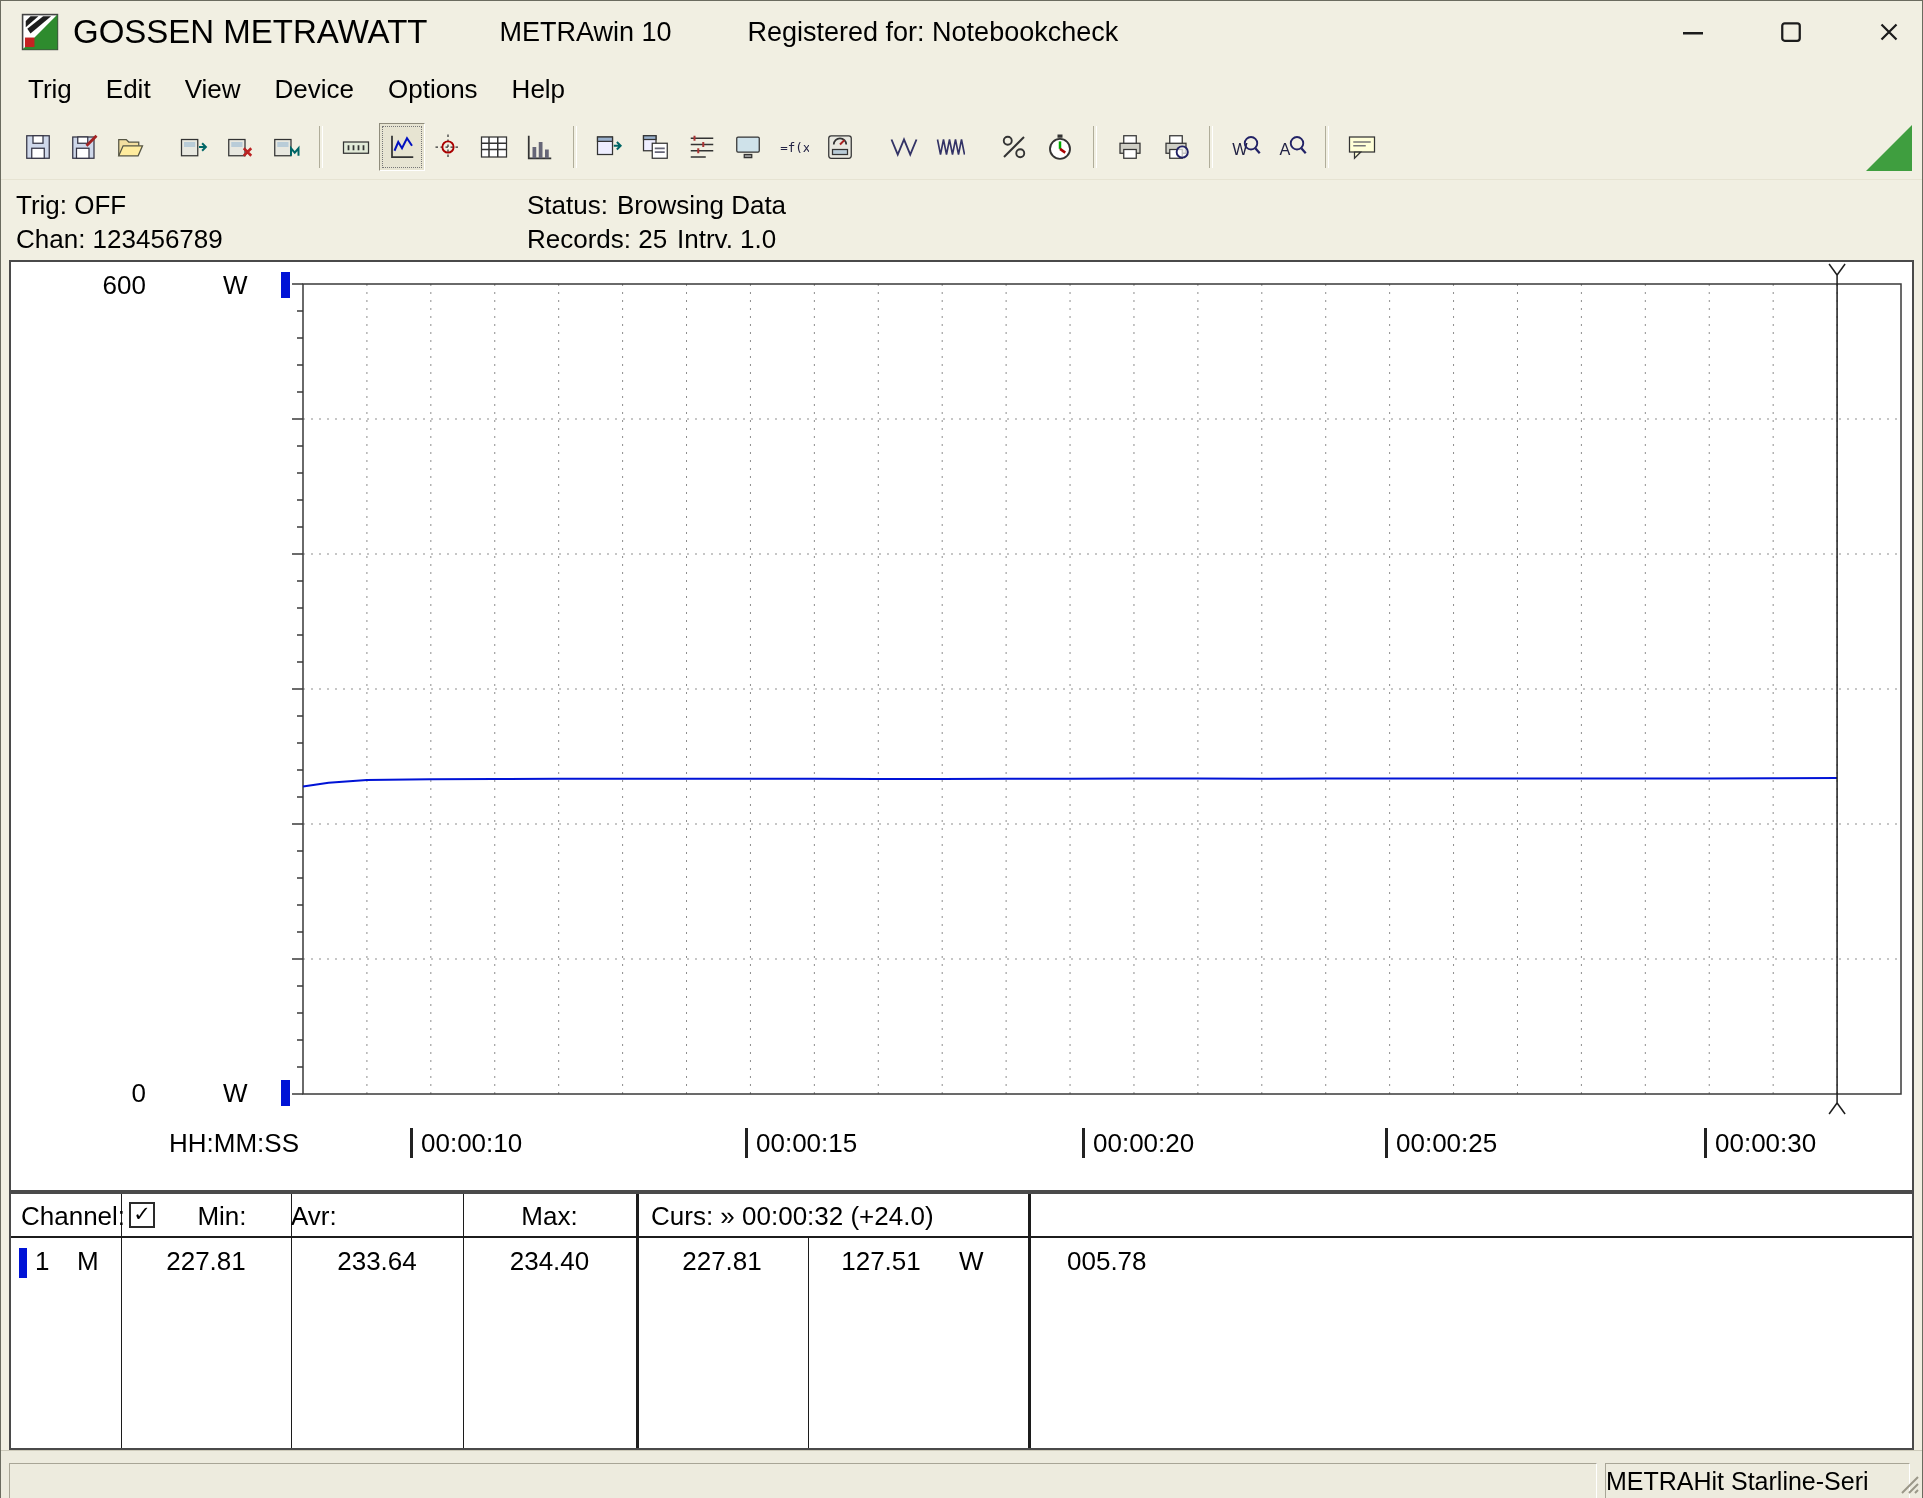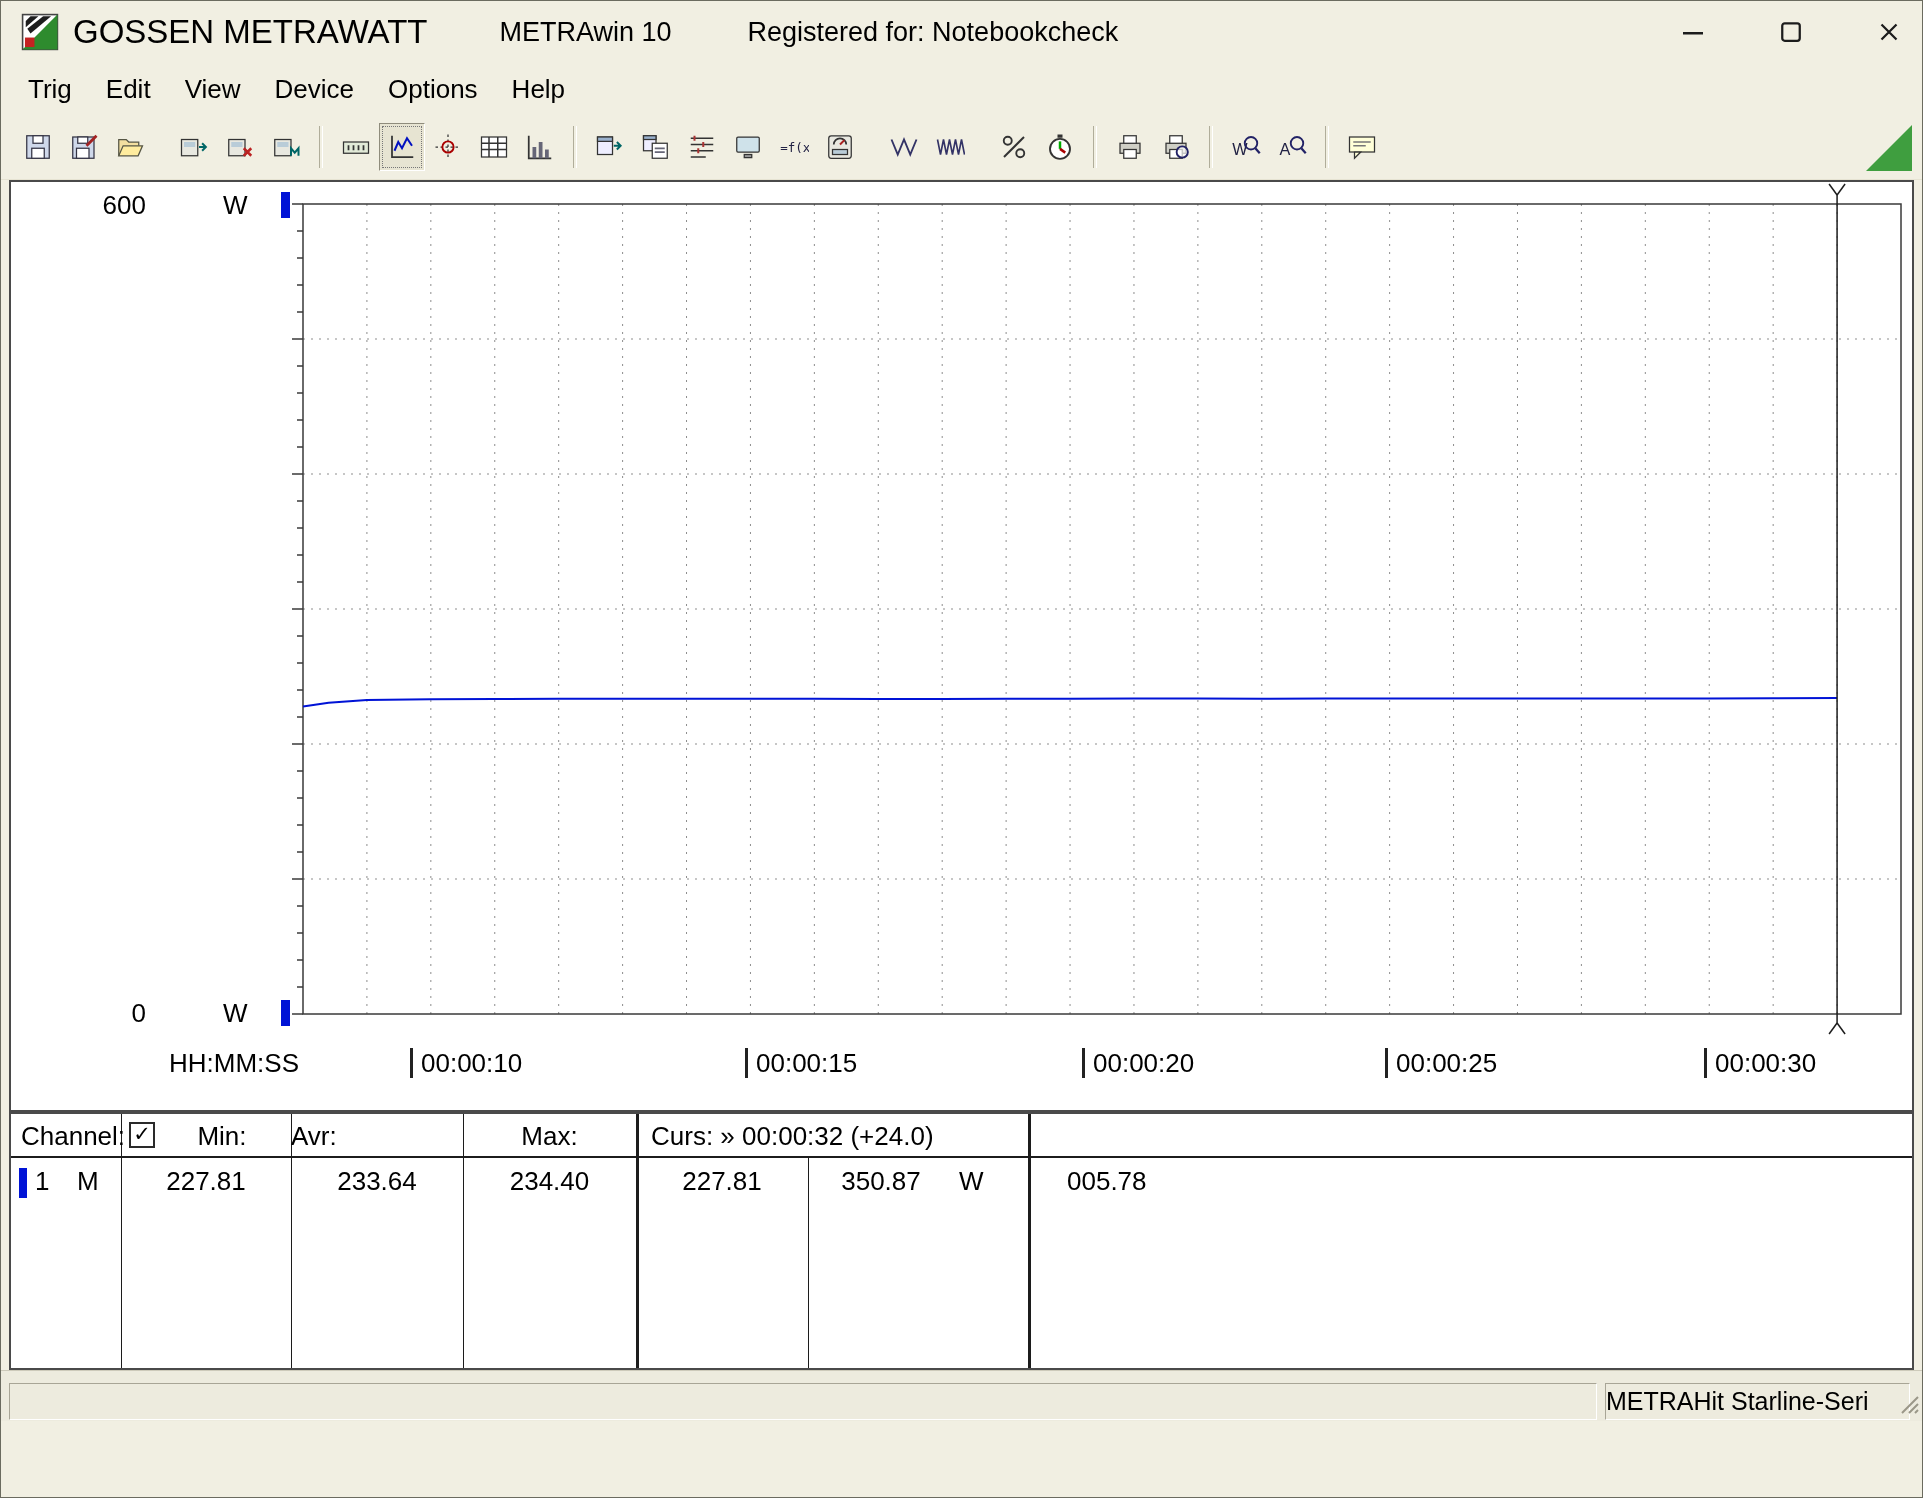--- a/index.html
+++ b/index.html
@@ -292,20 +292,28 @@
     <button class="tb">
         <svg class="ic" viewBox="0 0 24 24">
           <rect x="2" y="4" width="20" height="12" fill="#ffffd8" stroke="#333"></rect>
           <path d="M5 8 h14 M5 11 h10" stroke="#777" stroke-width="1.3"></path>
           <path d="M6 16 v5 l5 -5 z" fill="#ffffd8" stroke="#333"></path>
         </svg>
       </button>
     <div class="tri"></div>
   </div>
 
+  <div class="infopanel">
+    <span style="left:15px;top:10px">Trig: OFF</span>
+    <span style="left:15px;top:44px">Chan: 123456789</span>
+    <span style="left:526px;top:10px">Status:</span>
+    <span style="left:616px;top:10px">Browsing Data</span>
+    <span style="left:526px;top:44px">Records: 25</span>
+    <span style="left:676px;top:44px">Intrv. 1.0</span>
+  </div>
 
   <div class="chartbox">
     <svg id="plot-svg" width="1899" height="928">
         <line x1="355.92" y1="22" x2="355.92" y2="832" class="grid"></line>
         <line x1="419.84000000000003" y1="22" x2="419.84000000000003" y2="832" class="grid"></line>
         <line x1="483.76" y1="22" x2="483.76" y2="832" class="grid"></line>
         <line x1="547.6800000000001" y1="22" x2="547.6800000000001" y2="832" class="grid"></line>
         <line x1="611.6" y1="22" x2="611.6" y2="832" class="grid"></line>
         <line x1="675.52" y1="22" x2="675.52" y2="832" class="grid"></line>
         <line x1="739.44" y1="22" x2="739.44" y2="832" class="grid"></line>
@@ -406,21 +414,21 @@
     <span class="cell" style="left:452px;width:173px;text-align:center">Max:</span>
     <span class="cell" style="left:640px">Curs: » 00:00:32 (+24.0)</span>
 
     <span class="chanmark"></span>
     <span class="cell rowcell" style="left:24px">1</span>
     <span class="cell rowcell" style="left:66px">M</span>
     <span class="cell rowcell" style="left:110px;width:170px;text-align:center">227.81</span>
     <span class="cell rowcell" style="left:280px;width:172px;text-align:center">233.64</span>
     <span class="cell rowcell" style="left:452px;width:173px;text-align:center">234.40</span>
     <span class="cell rowcell" style="left:625px;width:172px;text-align:center">227.81</span>
-    <span class="cell rowcell" style="left:800px;width:140px;text-align:center">350.87</span>
+    <span class="cell rowcell" style="left:800px;width:140px;text-align:center">127.51</span>
     <span class="cell rowcell" style="left:948px">W</span>
     <span class="cell rowcell" style="left:1056px">005.78</span>
   </div>
 
   <div class="statusbar">
     <div class="sb-panel" style="left:8px;width:1588px"></div>
     <div class="sb-panel" style="left:1604px;width:305px">
       <span>METRAHit Starline-Seri</span>
     </div>
     <span class="grip">

